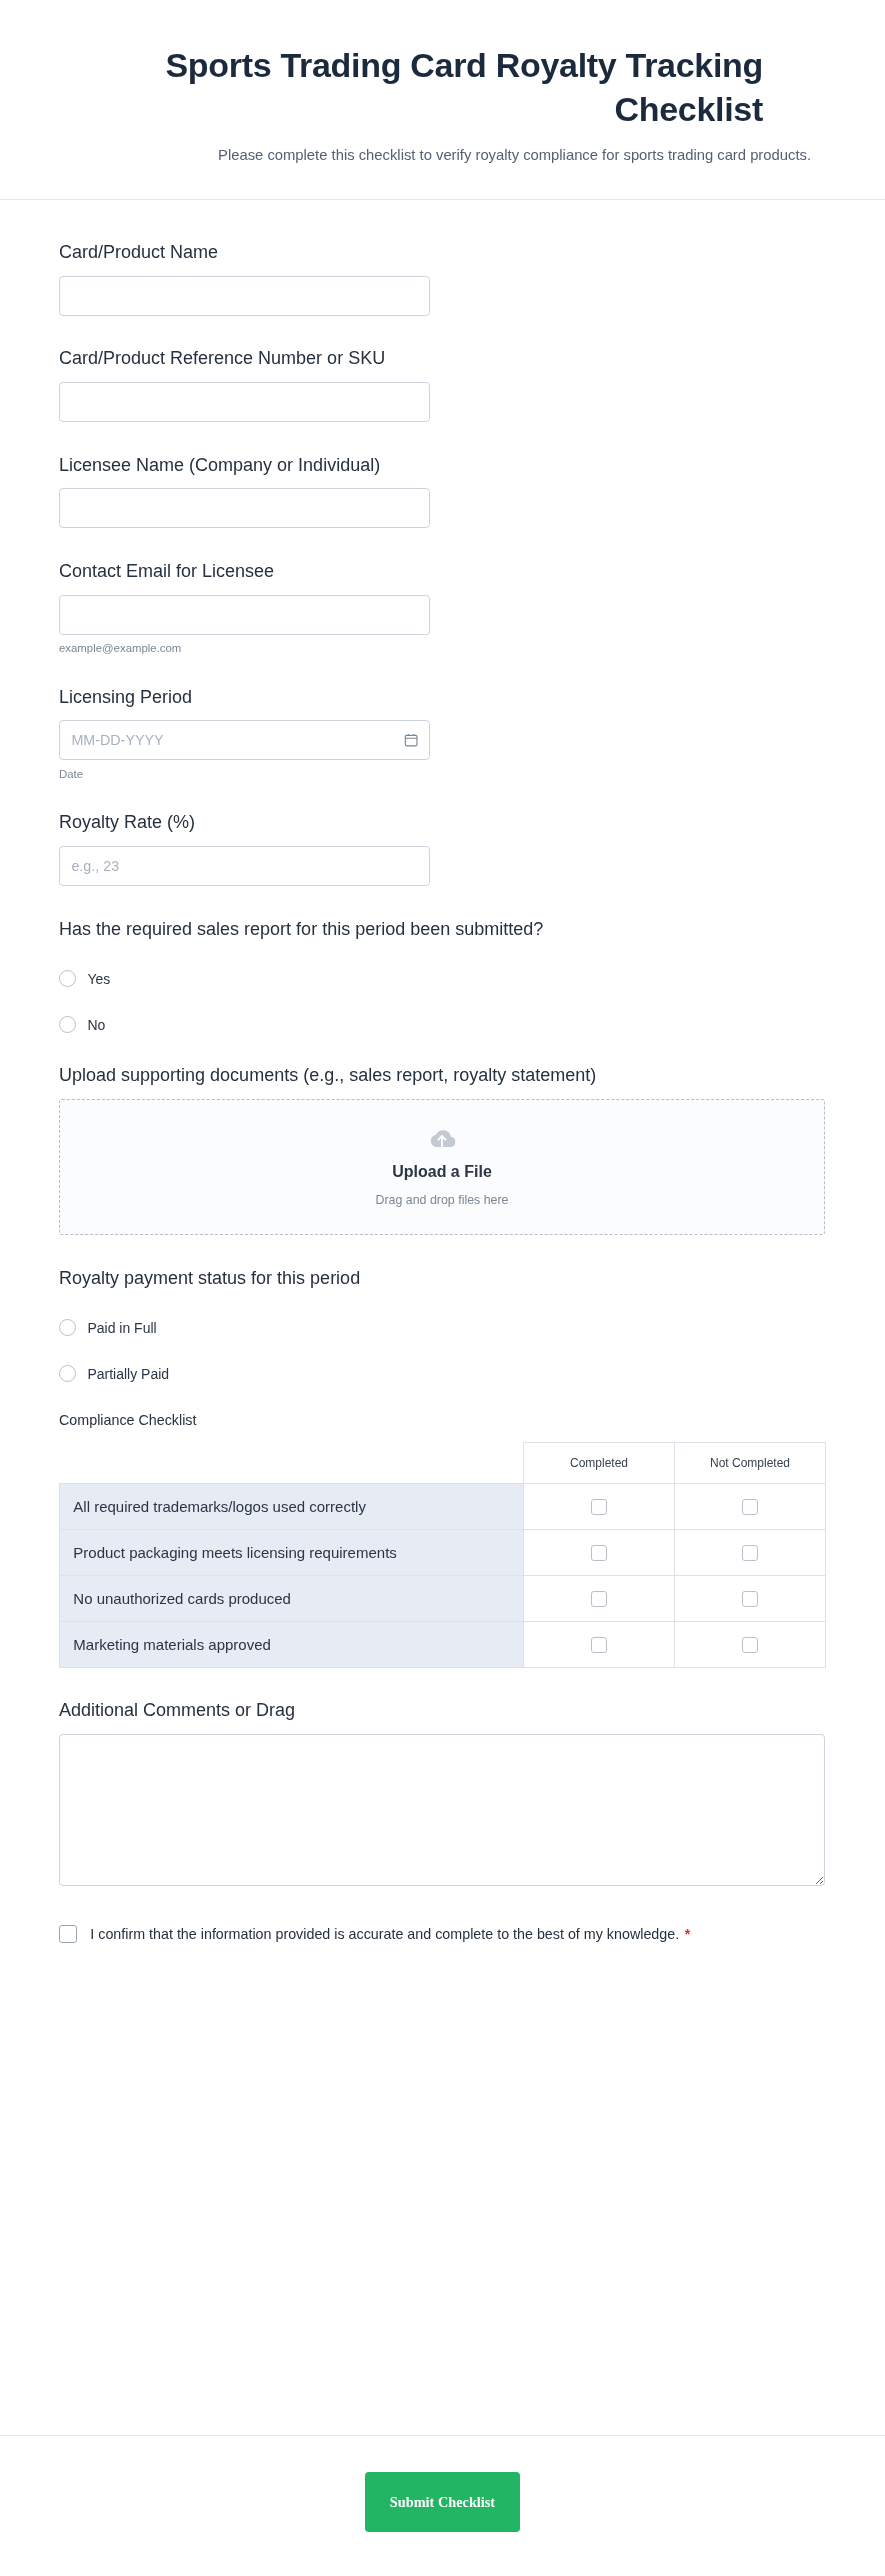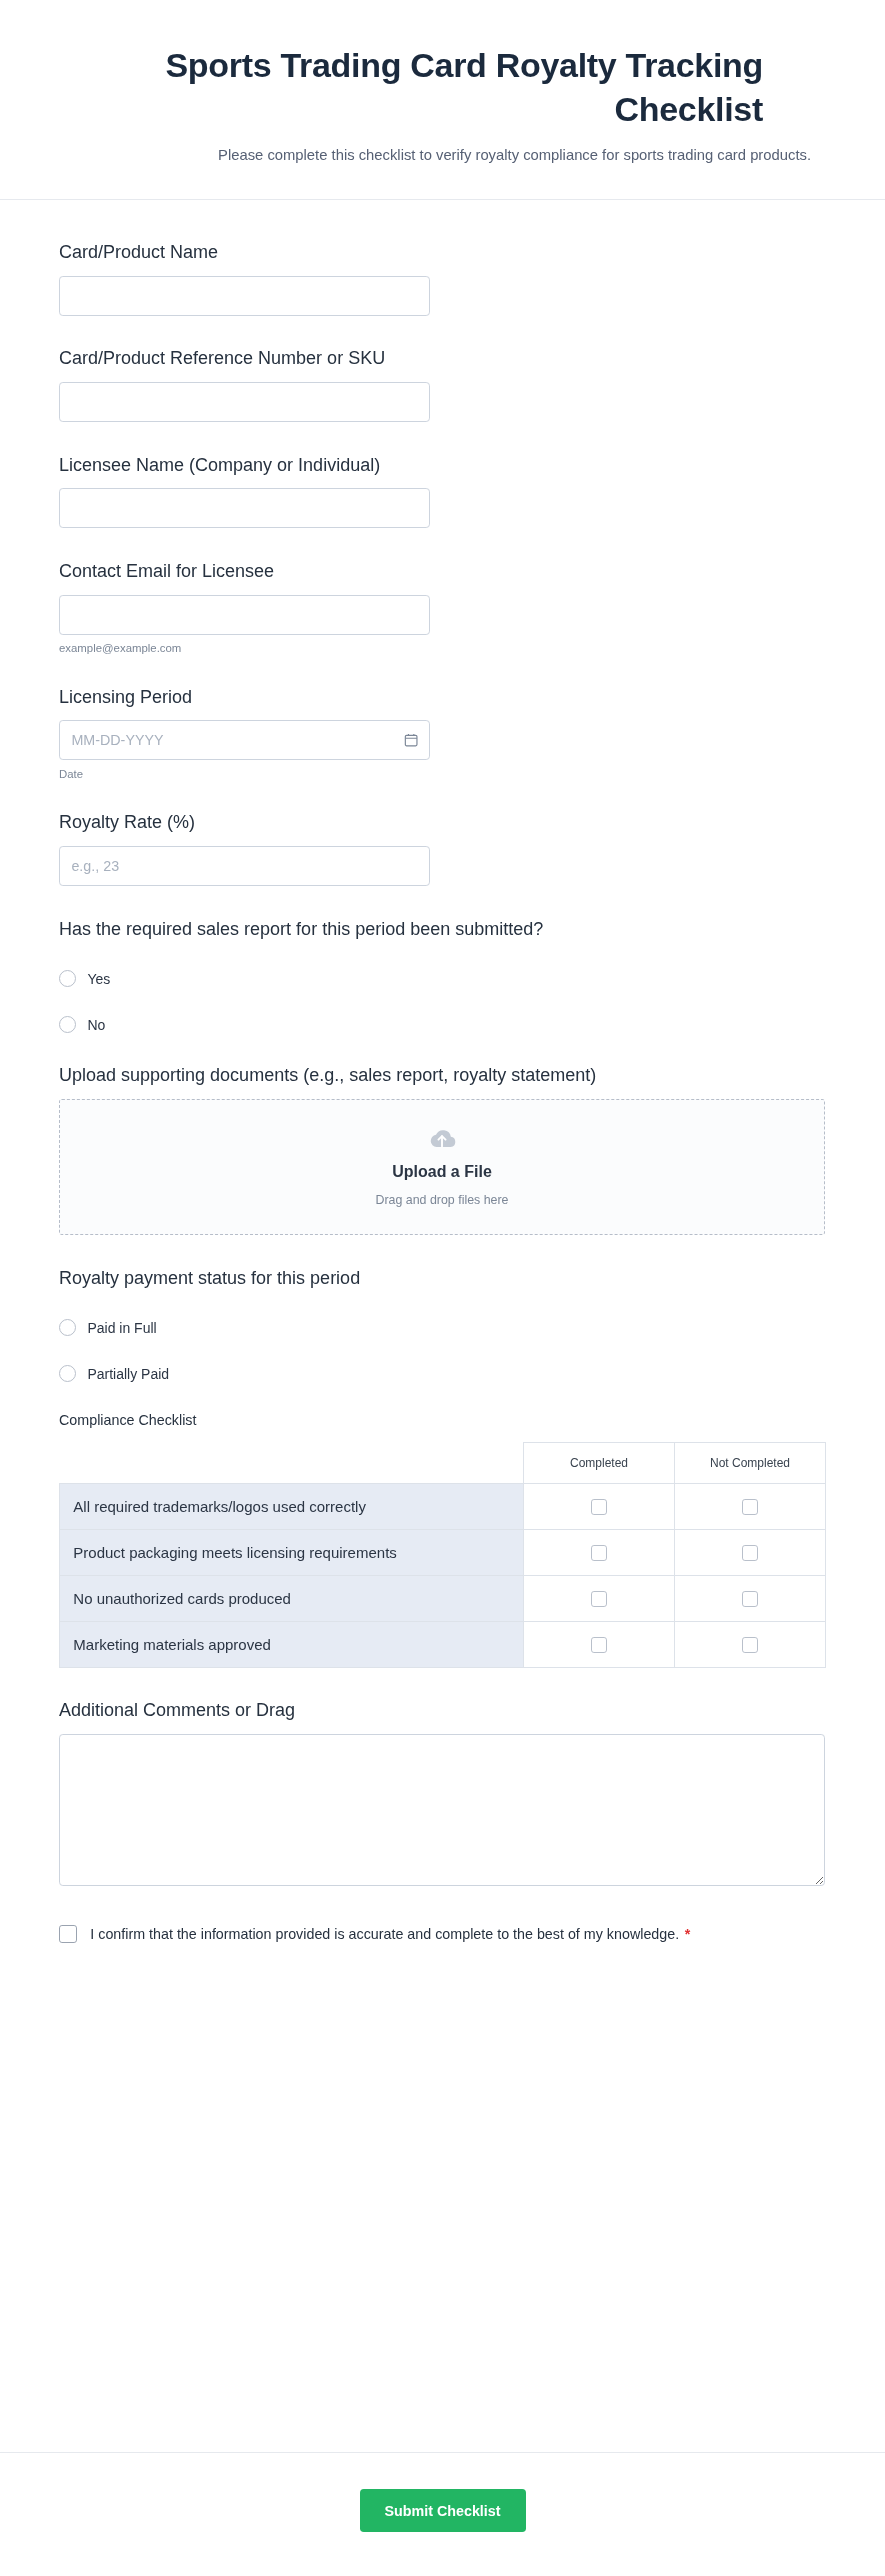--- a/index.html
+++ b/index.html
@@ -245,23 +245,23 @@
     justify-content: center;
     align-items: center;
   }
   .submit-btn {
     background: #22b563;
     color: #ffffff;
     border: none;
     border-radius: 3.8px;
     font-size: 14.3px;
     font-weight: bold;
-    font-family: Liberation Sans, sans-serif;
+    font-family: Liberation Serif, serif;
     padding: 0 25px;
-    height: 43px;
+    height: 60px;
     cursor: pointer;
   }
 </style>
 </head>
 <body>
 
 <div class="page">
 
   <div class="form-header">
     <h1 class="form-title">Sports Trading Card Royalty Tracking Checklist</h1>

